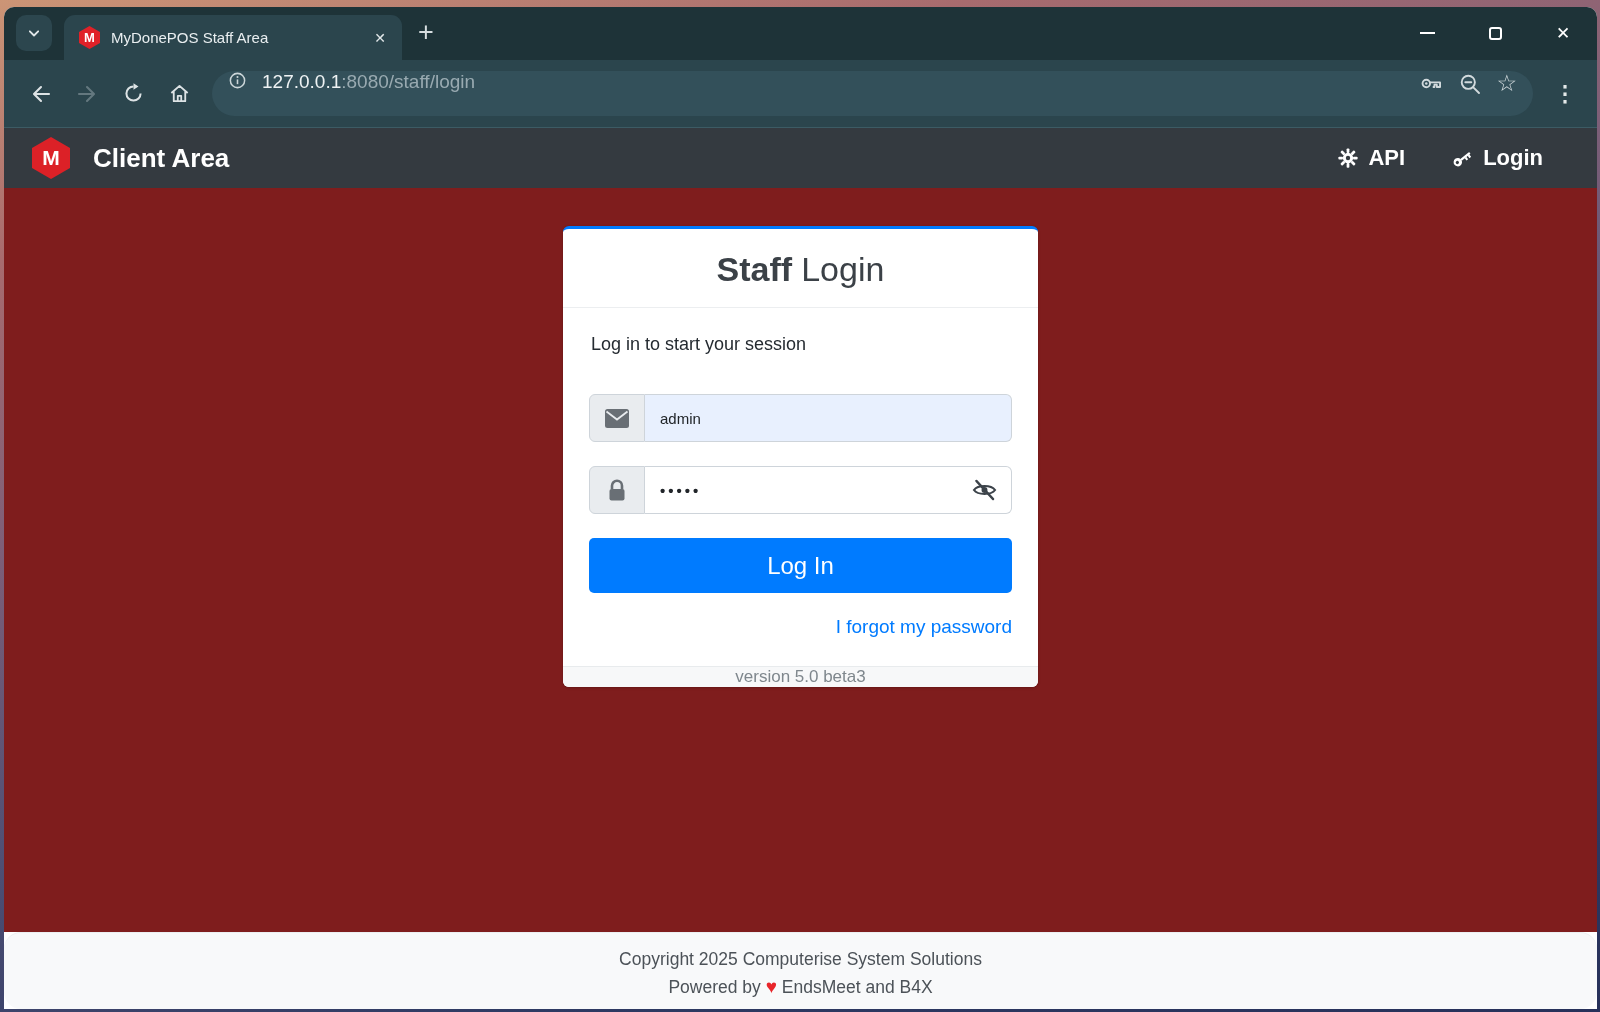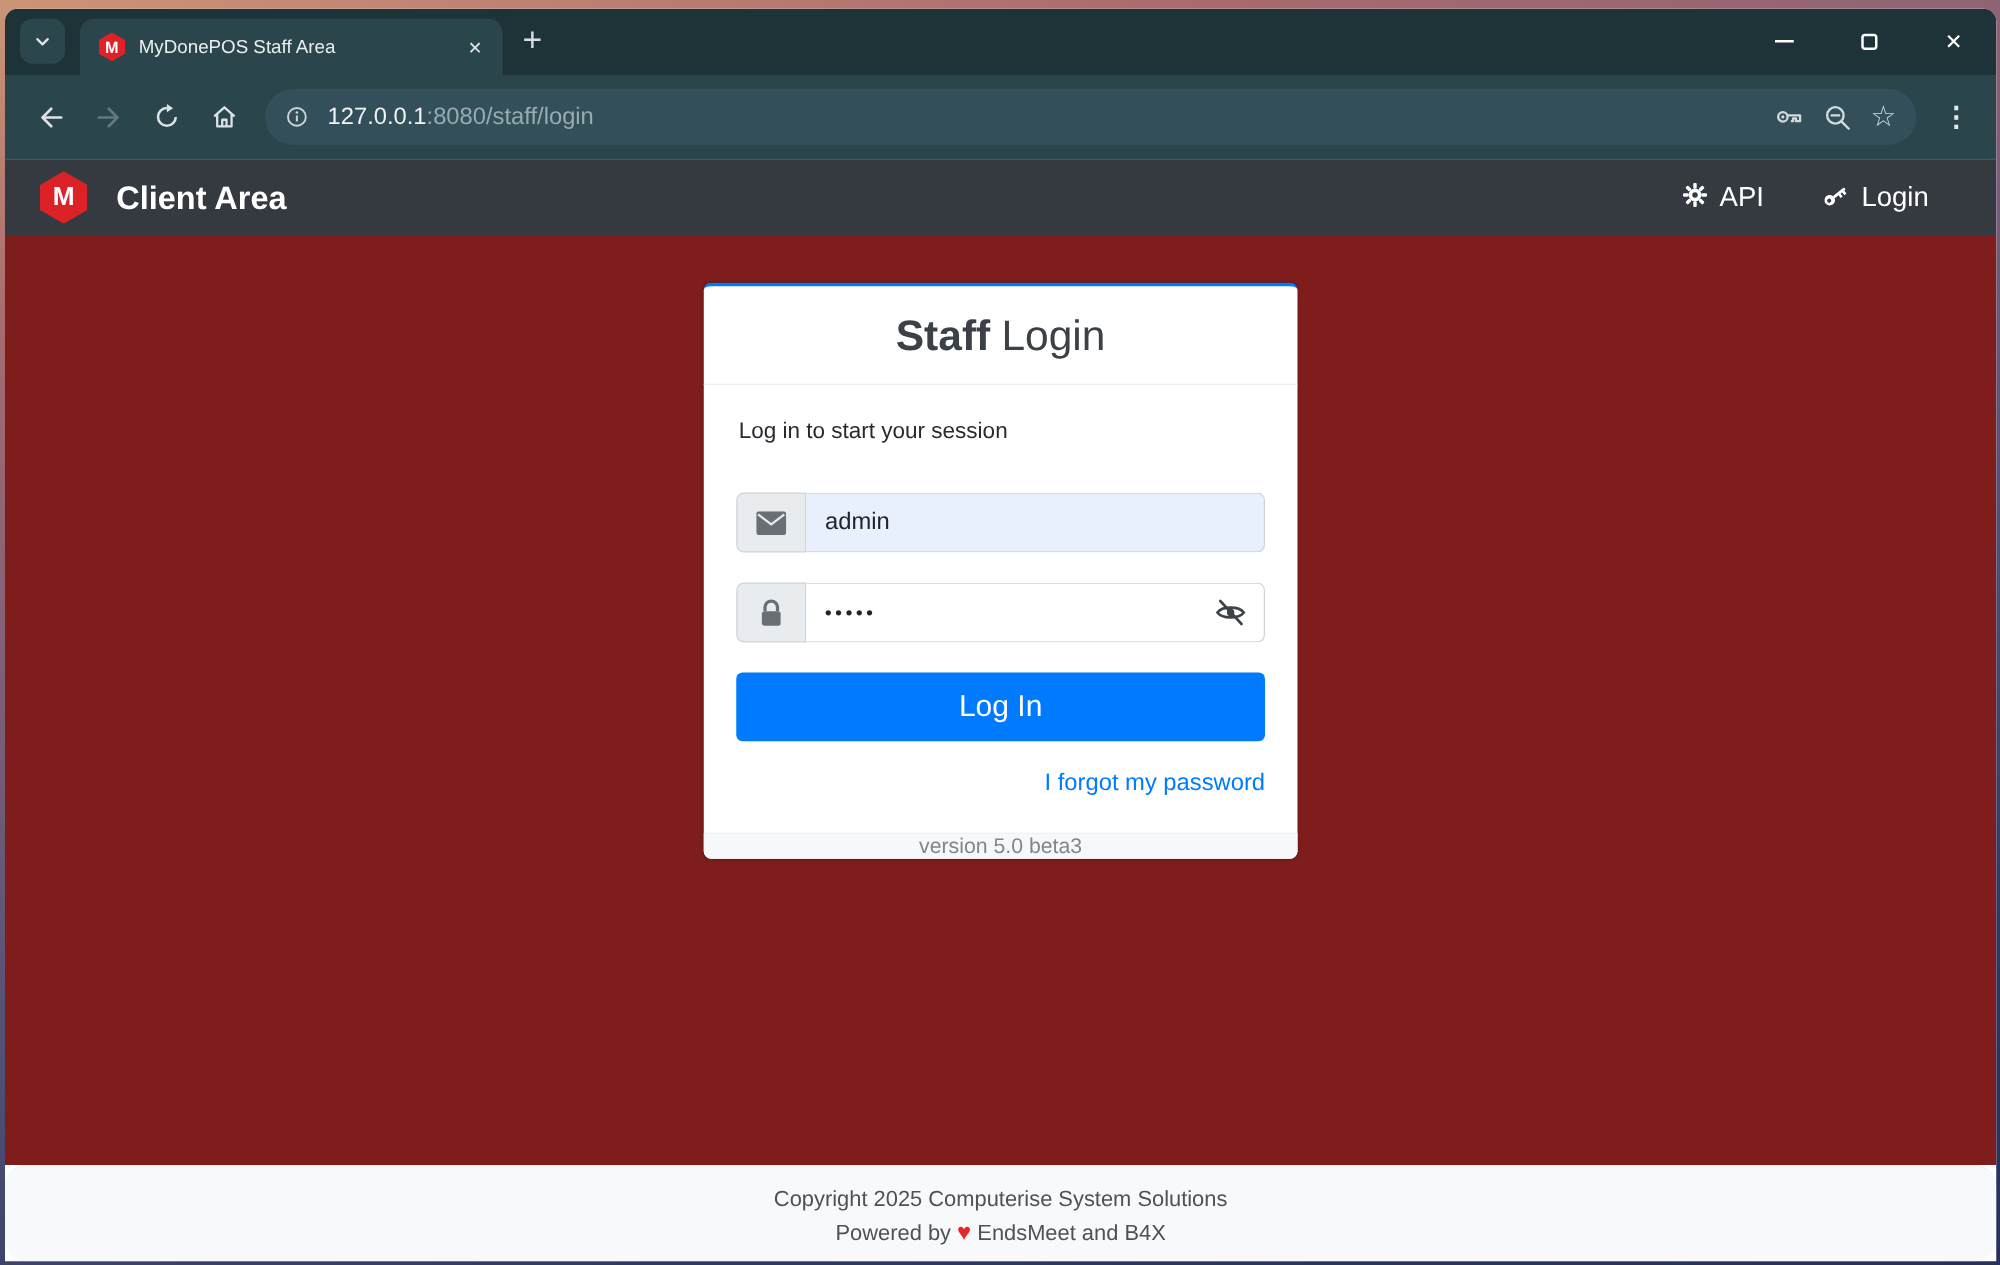--- a/index.html
+++ b/index.html
@@ -28,58 +28,58 @@
   .min-glyph { width:15px; border-top:2px solid #fff; display:block; }
   .max-glyph { width:13px; height:13px; border:2px solid #fff; border-radius:3px; display:block; }
   .close-glyph { font-size:17px; color:#fff; }
 
   
   .toolbar { height:68px; background:#2b454d; border-bottom:1px solid #3c5b64; display:flex; align-items:center;
     padding:0 12px 0 14px; flex:none; }
   .nav-btn { width:46px; height:46px; background:none; border:none; color:#dde3e5; display:flex; align-items:center;
     justify-content:center; cursor:pointer; flex:none; }
   .nav-btn.disabled { color:#64787f; }
-  .omnibox { flex:1; height:45px; background:#33505a; border-radius:23px; display:flex; align-items:center;
+  .omnibox { flex:1; height:45px; background:#33505a; border-radius:23px; display:flex; align-items:flex-start;
     padding:0 16px; margin:0 12px 0 10px; cursor:text; }
   .info-chip { color:#ccd6d9; display:flex; align-items:center; cursor:pointer; }
   .url { font-size:19px; margin-left:15px; white-space:nowrap; }
   .url-host { color:#eff3f4; }
   .url-path { color:#99aab1; }
   .pill-icons { margin-left:auto; display:flex; align-items:center; gap:14px; }
   .pill-icons > * { background:none; border:none; color:#d2dadd; cursor:pointer; display:flex; align-items:center; }
   .star-glyph { font-size:23px; line-height:1; }
   .menu-btn { background:none; border:none; color:#e4e9ea; font-size:22px; font-weight:bold; width:40px; height:44px;
     cursor:pointer; flex:none; }
 
   
   .navbar { height:60px; background:var(--navbar-dark,#343a40); display:flex; align-items:center;
     padding:0 54px 0 28px; color:#fff; flex:none; }
   .brand-logo { width:38px; height:42px; background:var(--brand-red,#dc2127); font-size:21px; flex:none; }
   .brand-text { font-size:26px; font-weight:bold; margin-left:23px; color:#fff; text-decoration:none; }
   .nav-right { margin-left:auto; display:flex; align-items:center; gap:46px; }
-  .nav-link { display:flex; gap:9px; color:#fff; font-size:22px; font-weight:normal;
+  .nav-link { display:flex; align-items:center; gap:9px; color:#fff; font-size:22px; font-weight:bold;
     text-decoration:none; cursor:pointer; }
 
   
   .page { flex:1; background:#7f1d1d; display:flex; flex-direction:column; align-items:center; overflow:hidden; }
   .login-card { width:475px; margin-top:38px; background:#fff; border-radius:6px;
     border-top:3px solid var(--accent-blue,#007bff);
     box-shadow:0 0 1px rgba(0,0,0,.13), 0 1px 3px rgba(0,0,0,.18); }
   .card-header { text-align:center; padding:21px 10px 18px; border-bottom:1px solid #eceef0; }
   .login-title { font-size:34px; color:#3b4147; font-weight:normal; }
   .login-title .tb { font-weight:bold; }
   .login-title .tl { margin-left:9px; }
   .card-body { padding:26px 26px 4px; }
   .login-msg { font-size:18px; color:#252b31; margin:0 2px 39px; }
   .input-group { display:flex; height:48px; margin-bottom:24px; }
   .addon { width:56px; background:#e9ecef; border:1px solid #ced4da; border-right:1px solid #ced4da;
     border-radius:6px 0 0 6px; display:flex; align-items:center; justify-content:center; color:#696f75; flex:none; }
   .field-wrap { position:relative; flex:1; display:flex; }
   .form-input { width:100%; border:1px solid #ced4da; border-left:none; border-radius:0 6px 6px 0;
-    font-size:19px; padding:0 44px 0 15px; color:#212529; outline:none; font-family:"Liberation Sans",sans-serif; }
+    font-size:15px; padding:0 44px 0 15px; color:#212529; outline:none; font-family:"Liberation Sans",sans-serif; }
   .username-input { background:var(--autofill-blue,#e8f0fe); }
   .password-input { background:#fff; font-size:15px; font-weight:bold; letter-spacing:3px; }
   .eye-btn { position:absolute; right:10px; top:50%; transform:translateY(-50%); background:none; border:none;
     color:#3c434a; cursor:pointer; display:flex; align-items:center; padding:4px; }
   .login-btn { width:100%; height:55px; background:var(--accent-blue,#007bff); color:#fff; font-size:24px;
     border:none; border-radius:5px; cursor:pointer; font-family:"Liberation Sans",sans-serif; }
   .forgot-link { display:block; text-align:right; margin:23px 0 24px; color:var(--accent-blue,#007bff);
     font-size:19px; text-decoration:none; }
   .card-footer { background:#f7f8f9; border-top:1px solid #e8ebed; border-radius:0 0 6px 6px; text-align:center;
     padding:0 10px; font-size:17px; color:#7f878d; }

